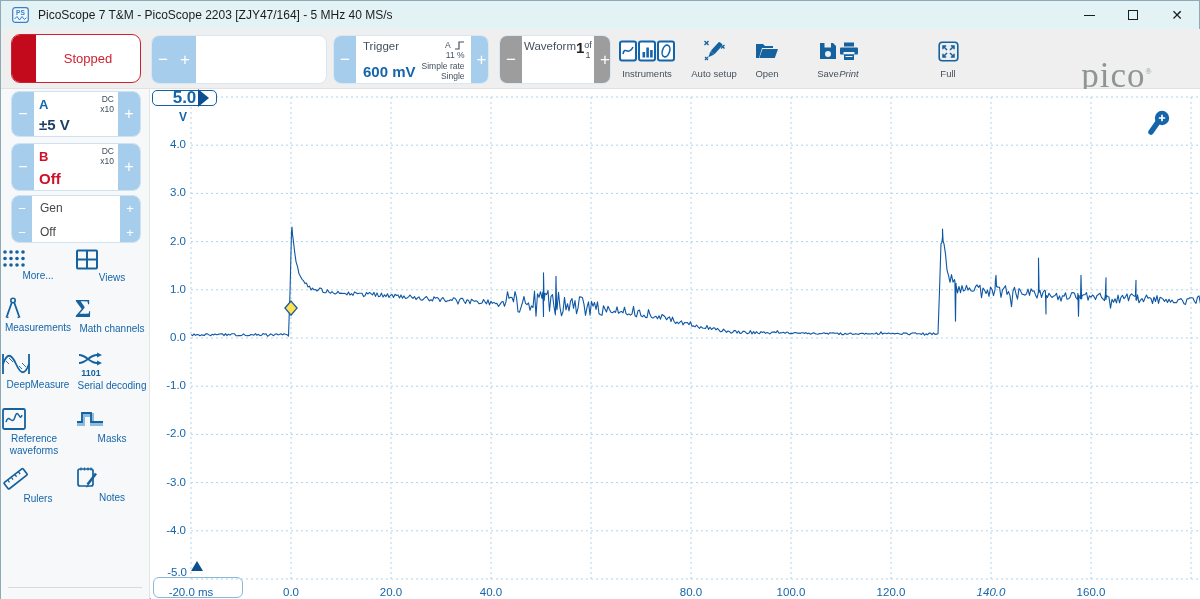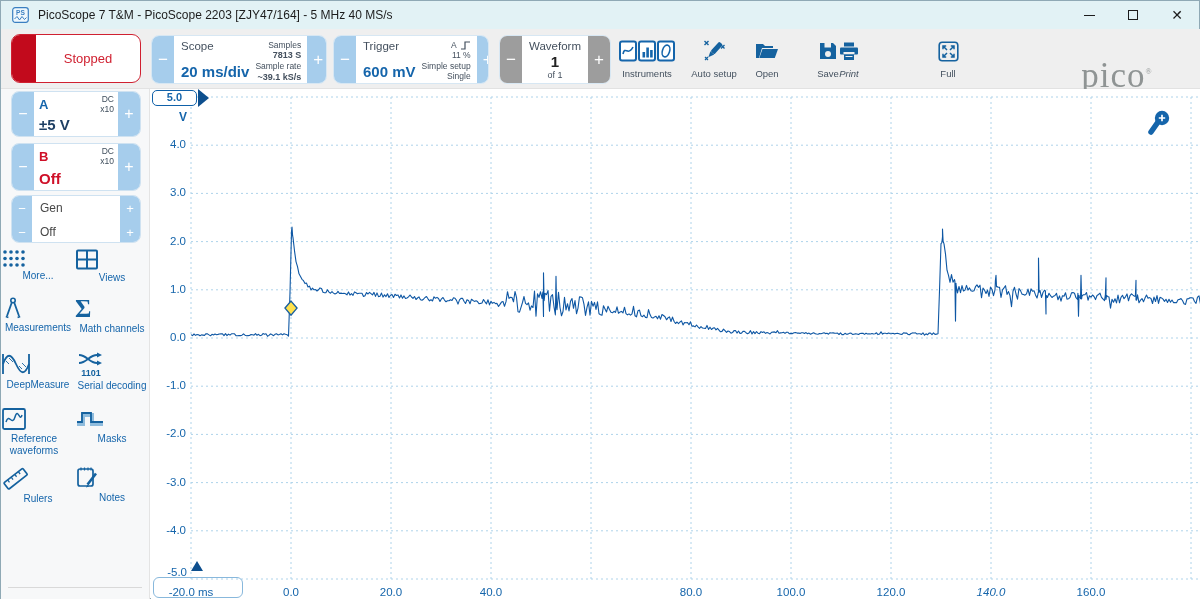--- a/index.html
+++ b/index.html
@@ -35,21 +35,21 @@
           display:flex; align-items:center; justify-content:center; cursor:pointer; flex:none; }
   .tbtn.gray { background:#9d9d9d; }
   .tpanel-body { flex:1; display:flex; padding:4px 6px 3px 7px; cursor:pointer; }
   .tp-left { display:flex; flex-direction:column; justify-content:space-between; }
   .tp-label { font-size:11.5px; color:#44505e; }
   .tp-value { font-size:15px; font-weight:bold; color:#1565ab; white-space:nowrap; }
   .tp-right { margin-left:auto; text-align:right; font-size:8.5px; color:#44505e;
               line-height:1.22; white-space:nowrap; padding-left:6px; }
   .tp-right b { font-size:9px; }
   .trig-src { display:inline-flex; align-items:center; gap:3px; }
-  .wf-body { flex:1; text-align:center; display:flex; flex-direction:column; justify-content:space-between;
+  .wf-body { flex:1; text-align:center; display:flex; flex-direction:row; justify-content:space-between;
              padding:4px 2px 3px 2px; cursor:pointer; }
   .wf-value { font-size:15px; font-weight:bold; color:#222; line-height:1; }
   .wf-of { font-size:9px; color:#44505e; }
 
   .toolbtn { position:absolute; top:9px; display:flex; flex-direction:column; align-items:center;
              color:#44515f; font-size:9.5px; cursor:pointer; }
   .toolbtn .ticon { height:26px; display:flex; align-items:center; justify-content:center; margin-bottom:4px; }
 
   .logo { position:absolute; left:1062px; top:33px; width:112px; height:54px; }
   .logo-word { position:absolute; left:0; right:4px; top:-6px; text-align:center;
@@ -94,23 +94,23 @@
            color:#15629f; line-height:24px; }
   .sidebar-divider { position:absolute; left:7px; right:7px; top:498px; border-top:1px solid #d9d9d9; }
 
   
   .plot { position:absolute; left:150px; top:88px; width:1050px; height:511px; background:#fff; }
   #plot-svg { position:absolute; left:0; top:0; }
   .xtick { position:absolute; top:497px; width:80px; text-align:center;
            font-size:11.5px; color:#1565ab; }
   .ytick { position:absolute; left:0; width:35px; text-align:right;
            font-size:11.5px; color:#1565ab; }
-  .yhandle { position:absolute; left:1px; top:1px; width:45px; height:16px;
+  .yhandle { position:absolute; left:1px; top:1px; width:65px; height:16px;
              border:1.5px solid #1061a9; border-radius:5px; background:#fff;
-             color:#1565ab; font-size:11px; font-weight:bold; text-align:center;
+             color:#1565ab; font-size:17px; font-weight:bold; text-align:center;
              line-height:13px; cursor:pointer; }
   .yhandle-arrow { position:absolute; left:47px; top:0; width:0; height:0;
                    border-top:9px solid transparent; border-bottom:9px solid transparent;
                    border-left:11px solid #0d4f8e; cursor:pointer; }
   .vunit { position:absolute; left:18px; top:21px; width:28px; text-align:center;
            color:#1565ab; font-size:12px; font-weight:bold; }
   .yminus { position:absolute; left:4px; top:477px; width:32px; text-align:right;
             color:#1565ab; font-size:11.5px; }
   .uparrow { position:absolute; left:40px; top:472px; width:0; height:0;
              border-left:6px solid transparent; border-right:6px solid transparent;
@@ -146,51 +146,39 @@
 
   <div class="toolbar">
 
     <div class="stopped">
       <div class="stop-block"></div>
       <div class="stopped-label">Stopped</div>
     </div>
 
     <div class="tpanel" style="left:150px; width:176px;">
       <div class="tbtn">−</div>
-      <div class="tpanel-body">
-        <div class="tp-left">
-          <span class="tp-label">Scope</span>
-          <span class="tp-value">20 ms/div</span>
-        </div>
-        <div class="tp-right">
-          <span>Samples</span><br>
-          <b>7813 S</b><br>
-          <span>Sample rate</span><br>
-          <b>~39.1 kS/s</b>
-        </div>
-      </div>
       <div class="tbtn">+</div>
     </div>
 
     <div class="tpanel" style="left:332px; width:156px;">
       <div class="tbtn">−</div>
       <div class="tpanel-body">
         <div class="tp-left">
           <span class="tp-label">Trigger</span>
           <span class="tp-value">600 mV</span>
         </div>
         <div class="tp-right">
           <span class="trig-src">
             <span>A</span>
             <svg width="11" height="9">
               <polyline points="1,8 5,8 5,1 10,1" fill="none" stroke="#44505e" stroke-width="1.2"></polyline>
             </svg>
           </span><br>
           <span>11 %</span><br>
-          <span>Simple setup</span><br>
+          <span>Simple rate</span><br>
           <span>Single</span>
         </div>
       </div>
       <div class="tbtn">+</div>
     </div>
 
     <div class="tpanel" style="left:498px; width:112px;">
       <div class="tbtn gray">−</div>
       <div class="wf-body">
         <span class="tp-label">Waveform</span>

